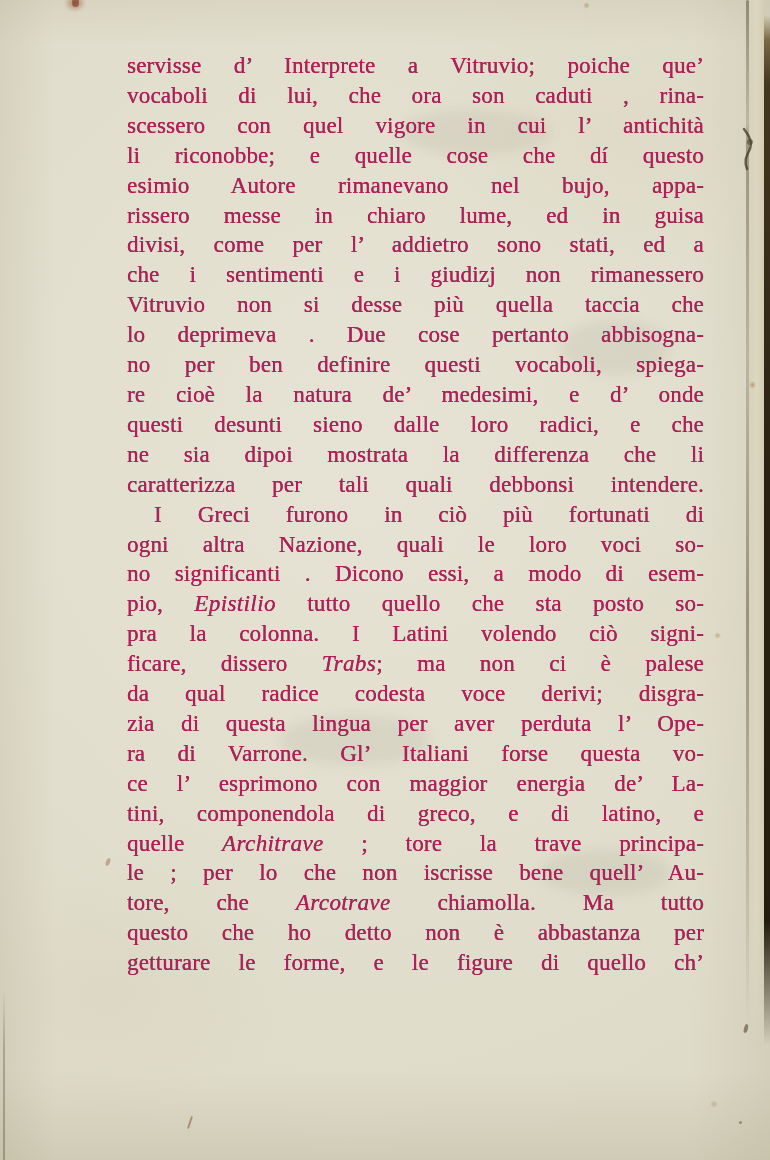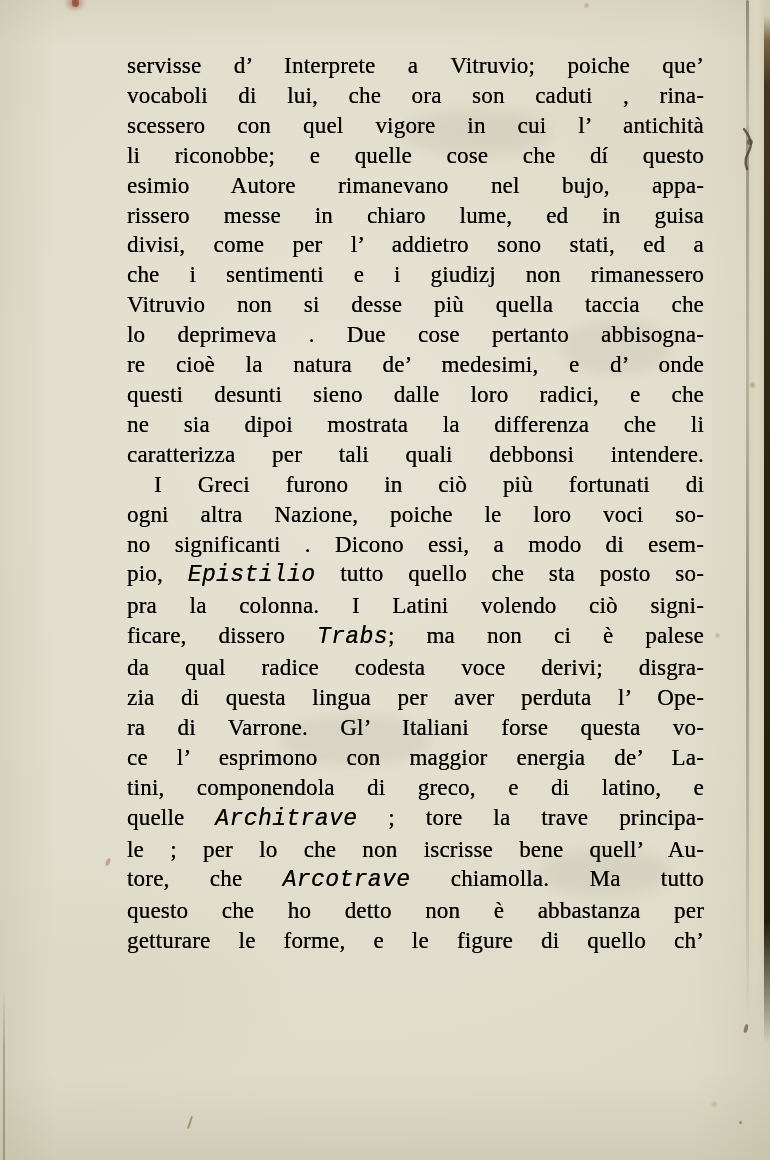--- a/index.html
+++ b/index.html
@@ -22,21 +22,21 @@
   }
   
   .text{
     position:absolute;left:127px;top:51px;width:577px;
     color:#2f2c24;font-size:23px;line-height:29.9px;
     letter-spacing:.2px;
     text-shadow:0 0 .5px rgba(47,44,36,.70), .4px .4px .6px rgba(47,44,36,.35);
   }
   .line{text-align:justify;text-align-last:justify;}
   .line.indent{text-indent:27px;font-family:Liberation Serif, serif;}
-  .it{font-style:italic;letter-spacing:.4px;font-family:Liberation Mono, monospace;}
+  .it{font-style:italic;letter-spacing:.4px;}
   
   .sliver{
     position:absolute;left:749px;top:0;width:17px;height:1045px;
     background:linear-gradient(to right,#d7d2bb,#ddd7c1 45%,#d1cab0);
     -webkit-mask:linear-gradient(to bottom,#000 86%,rgba(0,0,0,0));
             mask:linear-gradient(to bottom,#000 86%,rgba(0,0,0,0));
   }
   .fore-edge{
     position:absolute;left:764px;top:15px;width:6px;height:1030px;border-radius:3px;
     background:linear-gradient(to bottom,
@@ -108,37 +108,38 @@
 <div class="mark m-topspeck"></div>
 <div class="mark m-margin"></div>
 <div class="mark m-dot1"></div>
 <div class="mark m-dot2"></div>
 <div class="mark m-dot3"></div>
 <div class="mark m-dot4"></div>
 <div class="mark m-apost"></div>
 <div class="mark m-slash"></div>
 <div class="mark m-leftline"></div>
 
-<div class="text" style="color: #000000;">
+<div class="text" style="color: #be185d;">
     <div class="line"><span>servisse d’ Interprete a Vitruvio; poiche que’</span></div>
     <div class="line"><span>vocaboli di lui, che ora son caduti , rina-</span></div>
     <div class="line"><span>scessero con quel vigore in cui l’ antichità</span></div>
     <div class="line"><span>li riconobbe; e quelle cose che dí questo</span></div>
     <div class="line"><span>esimio Autore rimanevano nel bujo, appa-</span></div>
     <div class="line"><span>rissero messe in chiaro lume, ed in guisa</span></div>
     <div class="line"><span>divisi, come per l’ addietro sono stati, ed a</span></div>
     <div class="line"><span>che i sentimenti e i giudizj non rimanessero</span></div>
     <div class="line"><span>Vitruvio non si desse più quella taccia che</span></div>
     <div class="line"><span>lo deprimeva . Due cose pertanto abbisogna-</span></div>
+    <div class="line"><span>no per ben definire questi vocaboli, spiega-</span></div>
     <div class="line"><span>re cioè la natura de’ medesimi, e d’ onde</span></div>
     <div class="line"><span>questi desunti sieno dalle loro radici, e che</span></div>
     <div class="line"><span>ne sia dipoi mostrata la differenza che li</span></div>
     <div class="line"><span>caratterizza per tali quali debbonsi intendere.</span></div>
     <div class="line indent"><span>I Greci furono in ciò più fortunati di</span></div>
-    <div class="line"><span>ogni altra Nazione, poiche le loro voci so-</span></div>
+    <div class="line"><span>ogni altra Nazione, quali le loro voci so-</span></div>
     <div class="line"><span>no significanti . Dicono essi, a modo di esem-</span></div>
     <div class="line"><span>pio, </span><span class="it">Epistilio</span><span> tutto quello che sta posto so-</span></div>
     <div class="line"><span>pra la colonna. I Latini volendo ciò signi-</span></div>
     <div class="line"><span>ficare, dissero </span><span class="it">Trabs</span><span>; ma non ci è palese</span></div>
     <div class="line"><span>da qual radice codesta voce derivi; disgra-</span></div>
     <div class="line"><span>zia di questa lingua per aver perduta l’ Ope-</span></div>
     <div class="line"><span>ra di Varrone. Gl’ Italiani forse questa vo-</span></div>
     <div class="line"><span>ce l’ esprimono con maggior energia de’ La-</span></div>
     <div class="line"><span>tini, componendola di greco, e di latino, e</span></div>
     <div class="line"><span>quelle </span><span class="it">Architrave</span><span> ; tore la trave principa-</span></div>

